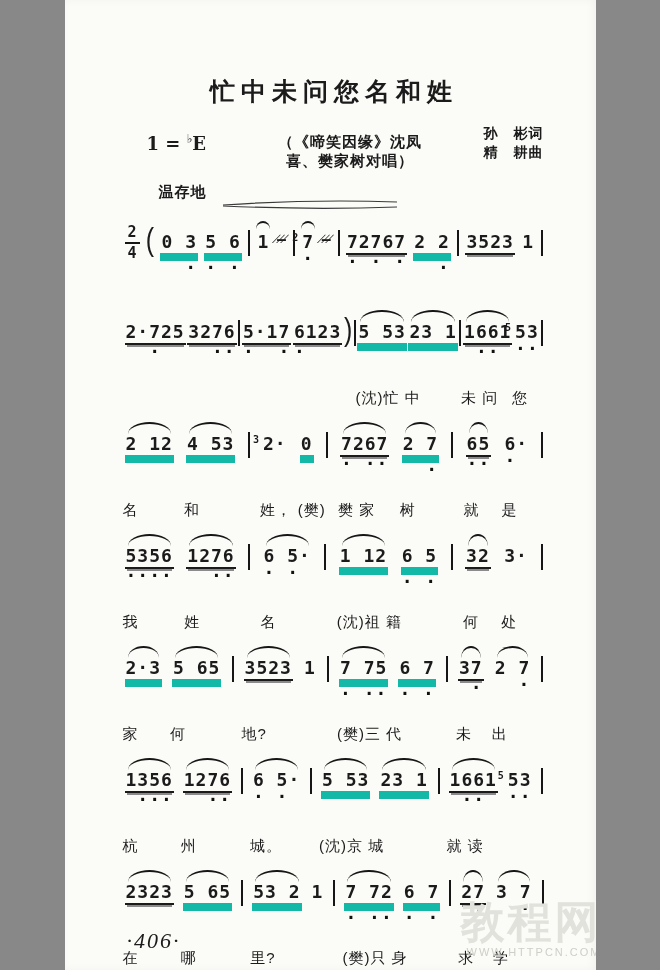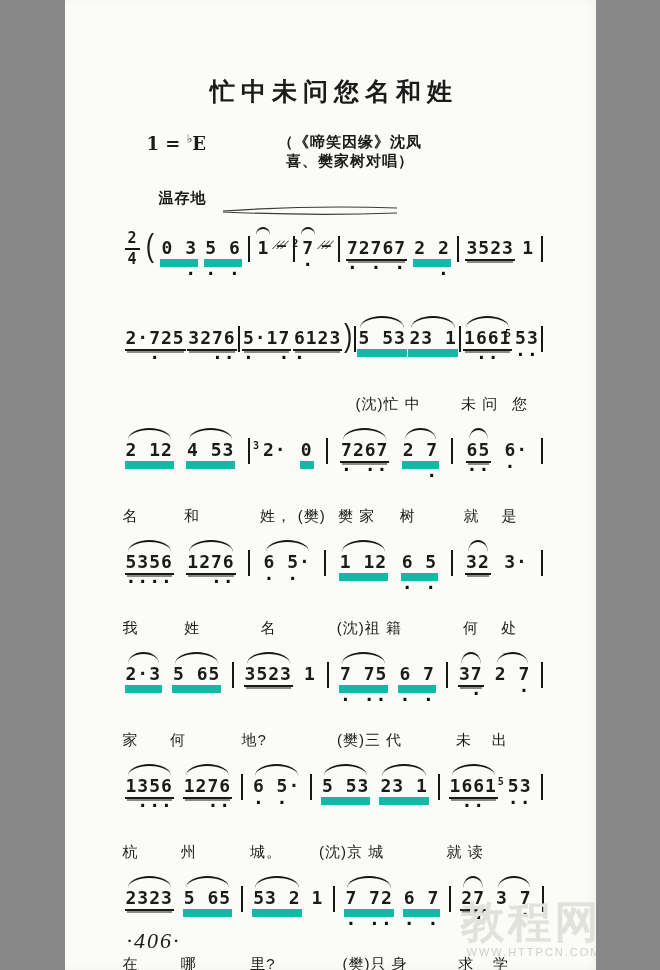--- a/index.html
+++ b/index.html
@@ -11,21 +11,21 @@
   .title{text-align:center;font-size:25px;font-weight:700;letter-spacing:6px;
          height:34px;line-height:34px;}
 
   .meta{display:grid;grid-template-columns:150px 1fr 118px;margin-top:16px;align-items:start;}
   .key{font-weight:700;font-size:18px;padding-left:22px;padding-top:8px;
        font-family:"DejaVu Serif",serif;}
   .key sup{font-size:12px;font-weight:700;}
   .subtitle{text-align:center;font-size:15px;font-weight:600;padding-top:9px;letter-spacing:1px;}
   .credits{text-align:right;font-size:14px;font-weight:600;line-height:19px;letter-spacing:1px;}
 
-  .tempo-row{margin-top:18px;height:28px;display:flex;align-items:flex-start;padding-left:34px;}
+  .tempo-row{margin-top:12px;height:28px;display:flex;align-items:flex-start;padding-left:34px;}
   .tempo{font-weight:700;font-size:15px;letter-spacing:1px;}
   .hairpin{margin-left:14px;margin-top:14px;}
 
   #score{margin-top:6px;}
   .score-line{display:flex;justify-content:space-between;align-items:flex-start;
               height:66px;margin-bottom:46px;}
   .score-line.no-lyric{height:58px;margin-bottom:32px;}
 
   .tok{position:relative;padding-top:14px;}
   .notes{font-family:"DejaVu Sans Mono",monospace;font-weight:700;font-size:18px;
@@ -62,20 +62,24 @@
 <div class="page">
   <div class="content">
 
     <div class="title">忙中未问您名和姓</div>
 
     <div class="meta">
       <div class="key"><span>1</span>
         <span>=</span>
         <sup>♭</sup><span>E</span></div>
       <div class="subtitle">（《啼笑因缘》沈凤喜、樊家树对唱）</div>
+      <div class="credits">
+        <div>孙　彬词</div>
+        <div>精　耕曲</div>
+      </div>
     </div>
 
     <div class="tempo-row">
       <span class="tempo">温存地</span>
       <svg class="hairpin" width="180" height="14" viewBox="0 0 180 14">
         <path d="M2,8 Q92,2 176,5" fill="none" stroke="#3a3a3a" stroke-width="1.2"></path>
         <path d="M2,9 Q92,13 176,10" fill="none" stroke="#3a3a3a" stroke-width="1.2"></path>
       </svg>
     </div>
 

